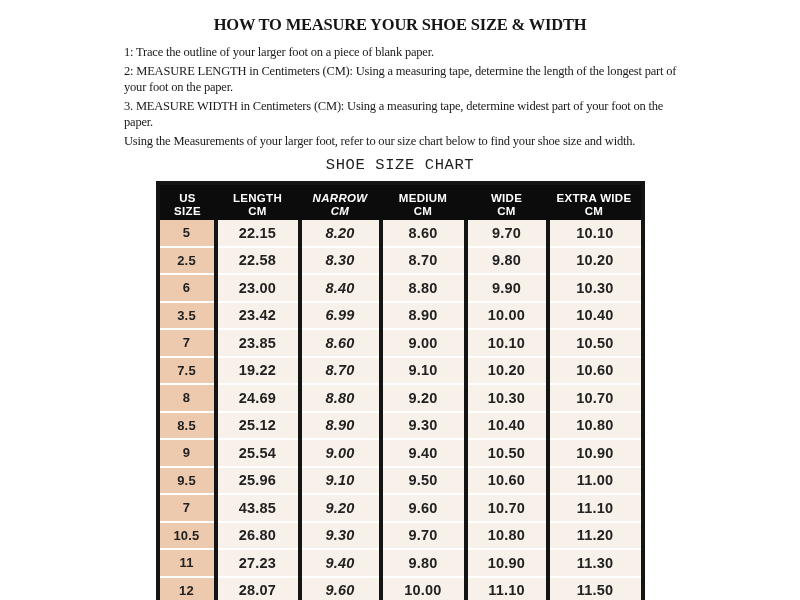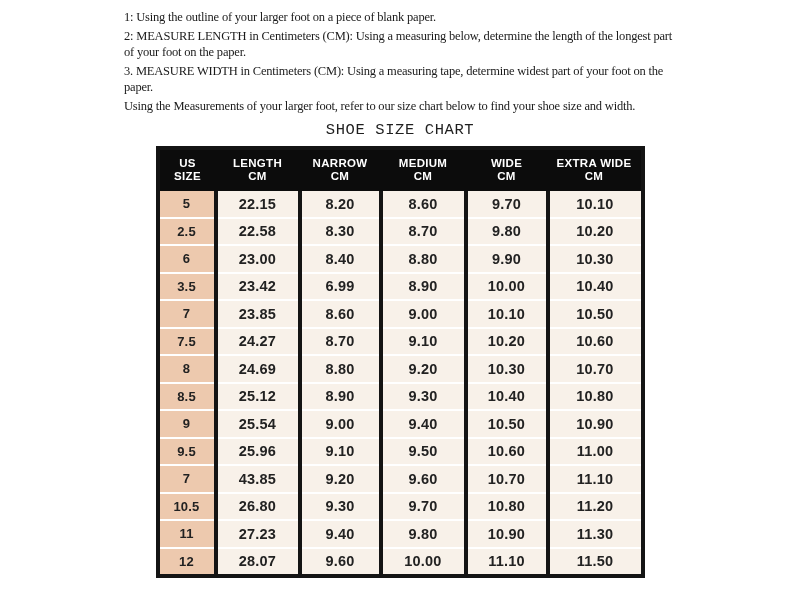--- a/index.html
+++ b/index.html
@@ -53,21 +53,21 @@
     font-family: "Liberation Sans", sans-serif;
     table-layout: fixed;
   }
   .size-table th {
     background: #0c0c0c;
     color: #ffffff;
     font-size: 11.5px;
     line-height: 13px;
     font-weight: 700;
     letter-spacing: 0.3px;
-    padding: 7px 2px 8px 2px;
+    padding: 7px 2px 2px 2px;
     text-align: center;
     vertical-align: middle;
   }
   .size-table td {
     text-align: center;
     vertical-align: middle;
     font-weight: 700;
     font-size: 14.5px;
     letter-spacing: 0.2px;
     color: #222222;
@@ -82,34 +82,35 @@
     font-size: 13px;
   }
   .size-table td.value-cell {
     background: #f8f1e9;
   }
   .size-table tbody tr:first-child td {
     border-top: 0;
   }
   .size-table th:nth-child(1), .size-table td:nth-child(1) { width: 50px; }
   .size-table th:nth-child(2), .size-table td:nth-child(2) { width: 76px; }
-  .size-table th:nth-child(3), .size-table td:nth-child(3) { width: 73px; }
+  .size-table th:nth-child(3), .size-table td:nth-child(3) { width: 73px; font-style: italic; }
   .size-table th:nth-child(4), .size-table td:nth-child(4) { width: 77px; }
   .size-table th:nth-child(5), .size-table td:nth-child(5) { width: 74px; }
   .size-table th:nth-child(6), .size-table td:nth-child(6) { width: 87px; }
 </style>
 </head>
 <body>
 
 <div class="page">
 
+  <h1 class="title">HOW TO MEASURE YOUR SHOE SIZE &amp; WIDTH</h1>
 
   <div class="instructions">
-    <p>1: Using the outline of your larger foot on a piece of blank paper.</p>
-    <p>2: MEASURE LENGTH in Centimeters (CM): Using a measuring below, determine the length of the longest part of your foot on the paper.</p>
+    <p>1: Trace the outline of your larger foot on a piece of blank paper.</p>
+    <p>2: MEASURE LENGTH in Centimeters (CM): Using a measuring tape, determine the length of the longest part of your foot on the paper.</p>
     <p>3. MEASURE WIDTH in Centimeters (CM): Using a measuring tape, determine widest part of your foot on the paper.</p>
     <p>Using the Measurements of your larger foot, refer to our size chart below to find your shoe size and width.</p>
   </div>
 
   <h2 class="chart-heading">SHOE SIZE CHART</h2>
 
   <table class="size-table">
     <thead>
       <tr id="header-row">
           <th>US<br>SIZE</th>
@@ -156,21 +157,21 @@
         <tr>
           <td class="size-cell">7</td>
           <td class="value-cell">23.85</td>
           <td class="value-cell">8.60</td>
           <td class="value-cell">9.00</td>
           <td class="value-cell">10.10</td>
           <td class="value-cell">10.50</td>
         </tr>
         <tr>
           <td class="size-cell">7.5</td>
-          <td class="value-cell">24.27</td>
+          <td class="value-cell">19.22</td>
           <td class="value-cell">8.70</td>
           <td class="value-cell">9.10</td>
           <td class="value-cell">10.20</td>
           <td class="value-cell">10.60</td>
         </tr>
         <tr>
           <td class="size-cell">8</td>
           <td class="value-cell">24.69</td>
           <td class="value-cell">8.80</td>
           <td class="value-cell">9.20</td>

